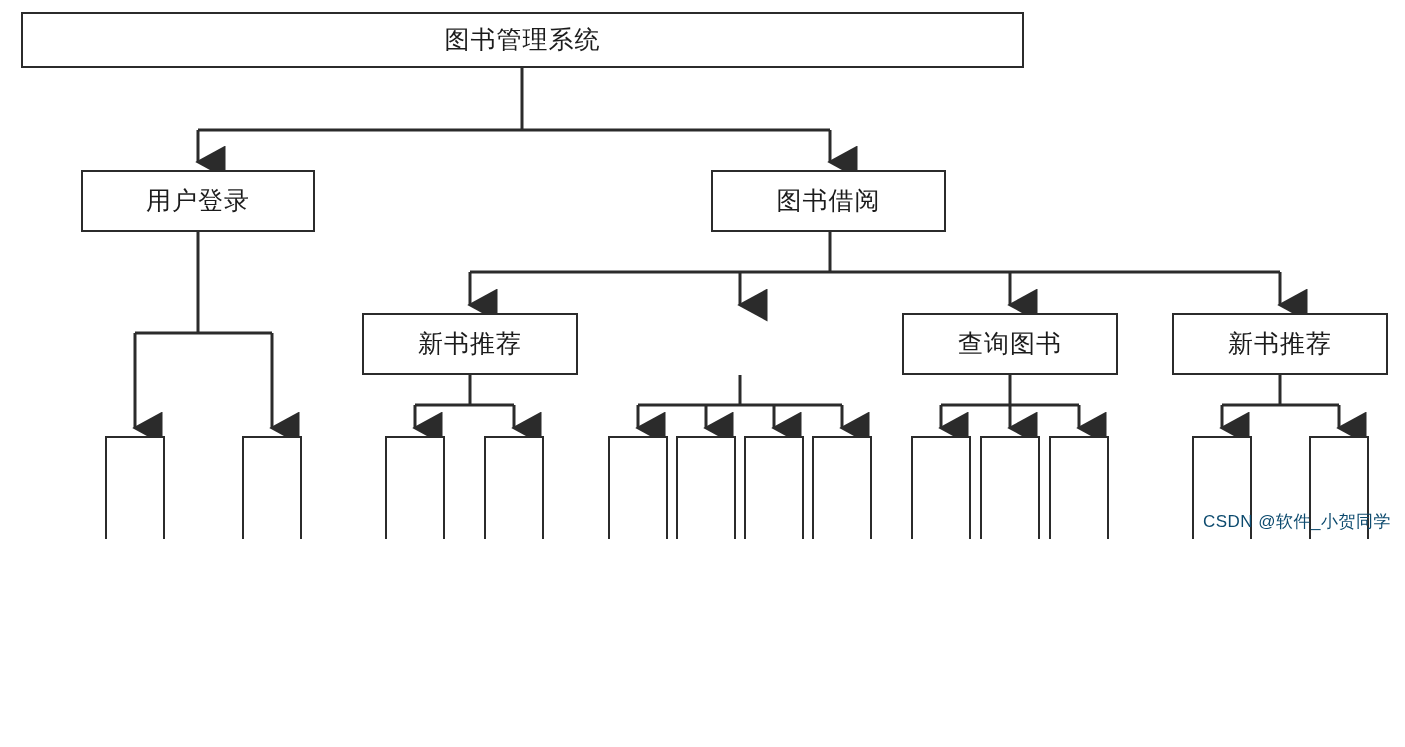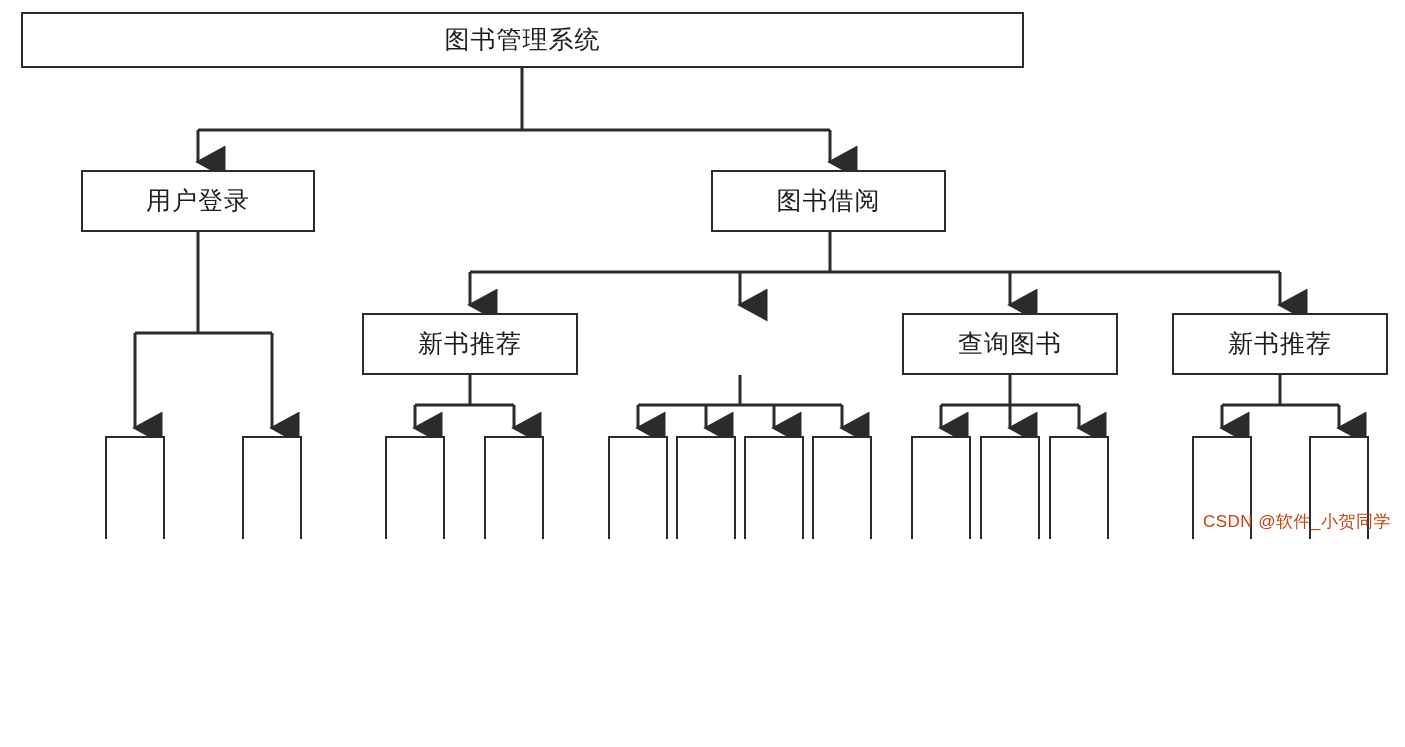--- a/index.html
+++ b/index.html
@@ -54,21 +54,21 @@
     line-height: 1.06;
   }
   .node .lbl {
     display: block;
   }
   .watermark {
     position: absolute;
     right: 14px;
     bottom: 6px;
     font-size: 17px;
-    color: #c2410c;
+    color: #0c4a6e;
     letter-spacing: 0.5px;
     white-space: nowrap;
     text-align: right;
   }
 </style>
 </head>
 <body>
 
 <div id="canvas">
 

